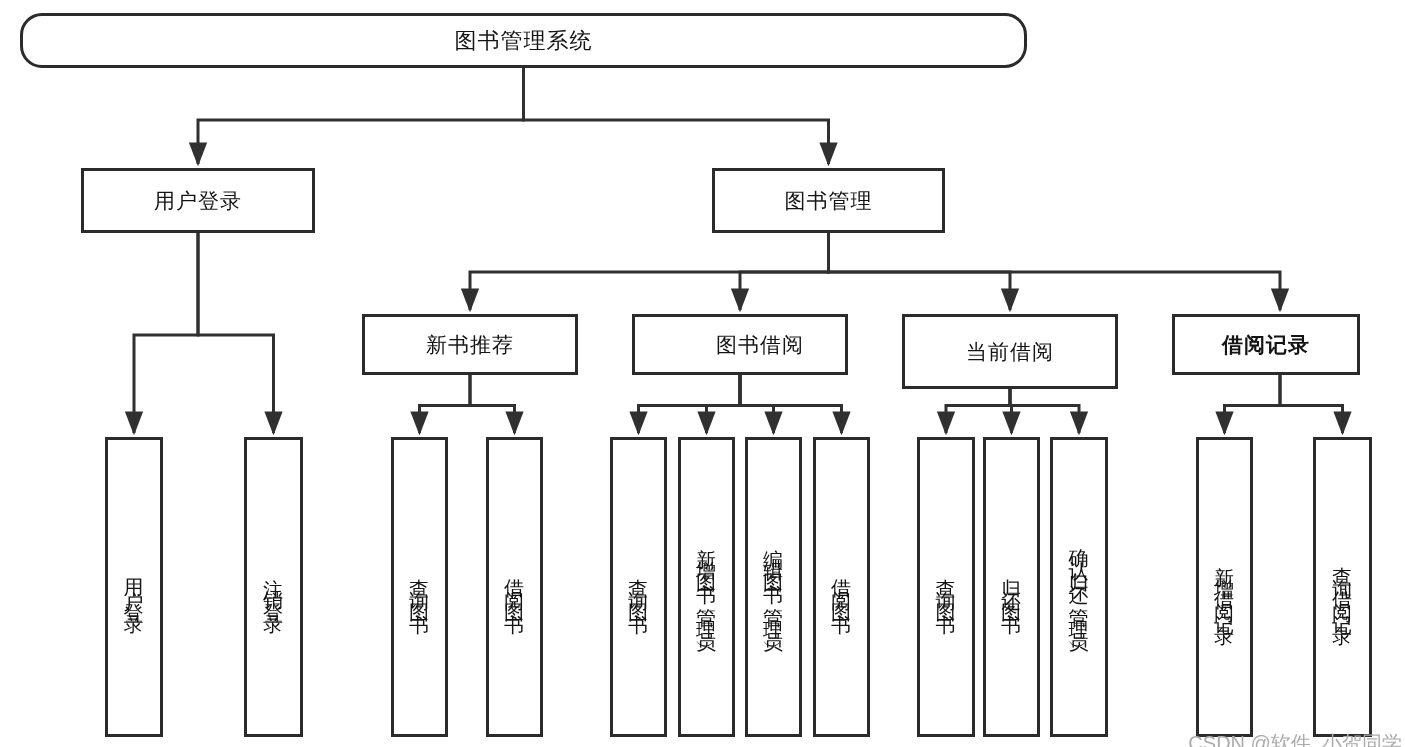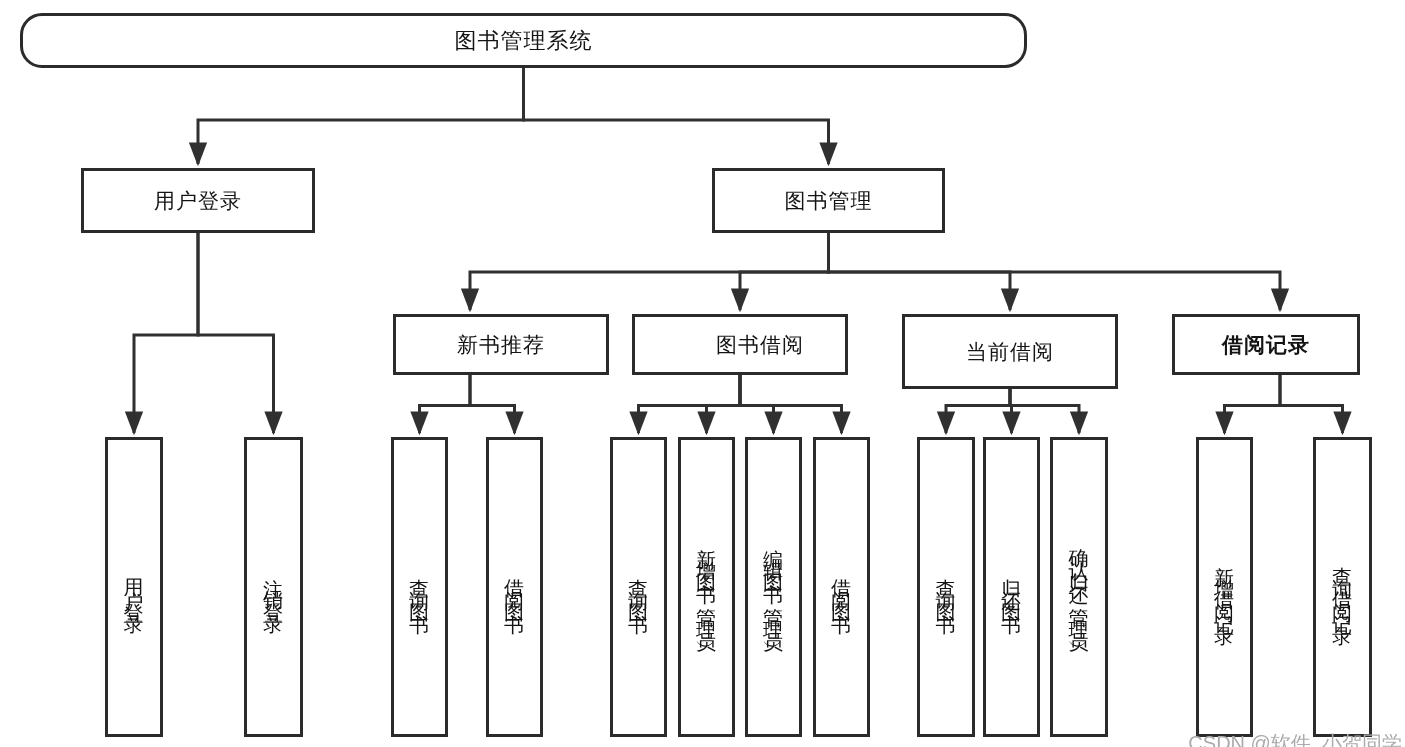--- a/index.html
+++ b/index.html
@@ -89,21 +89,21 @@
     <span>图书管理系统</span>
   </div>
 
   <div class="node h" style="left:81px;top:168px;width:234px;height:65px;">
     <span>用户登录</span>
   </div>
   <div class="node h" style="left:712px;top:168px;width:233px;height:65px;justify-content:center;">
     <span>图书管理</span>
   </div>
 
-  <div class="node h" style="left:362px;top:314px;width:216px;height:61px;margin-left:31px;">
+  <div class="node h" style="left:362px;top:314px;width:216px;height:61px;">
     <span>新书推荐</span>
   </div>
   <div class="node h" style="left:632px;top:314px;width:216px;height:61px;padding-left:40px;">
     <span>图书借阅</span>
   </div>
   <div class="node h" style="left:902px;top:314px;width:216px;height:75px;">
     <span>当前借阅</span>
   </div>
   <div class="node h" style="left:1172px;top:314px;width:188px;height:61px;font-weight:bold;">
     <span>借阅记录</span>

